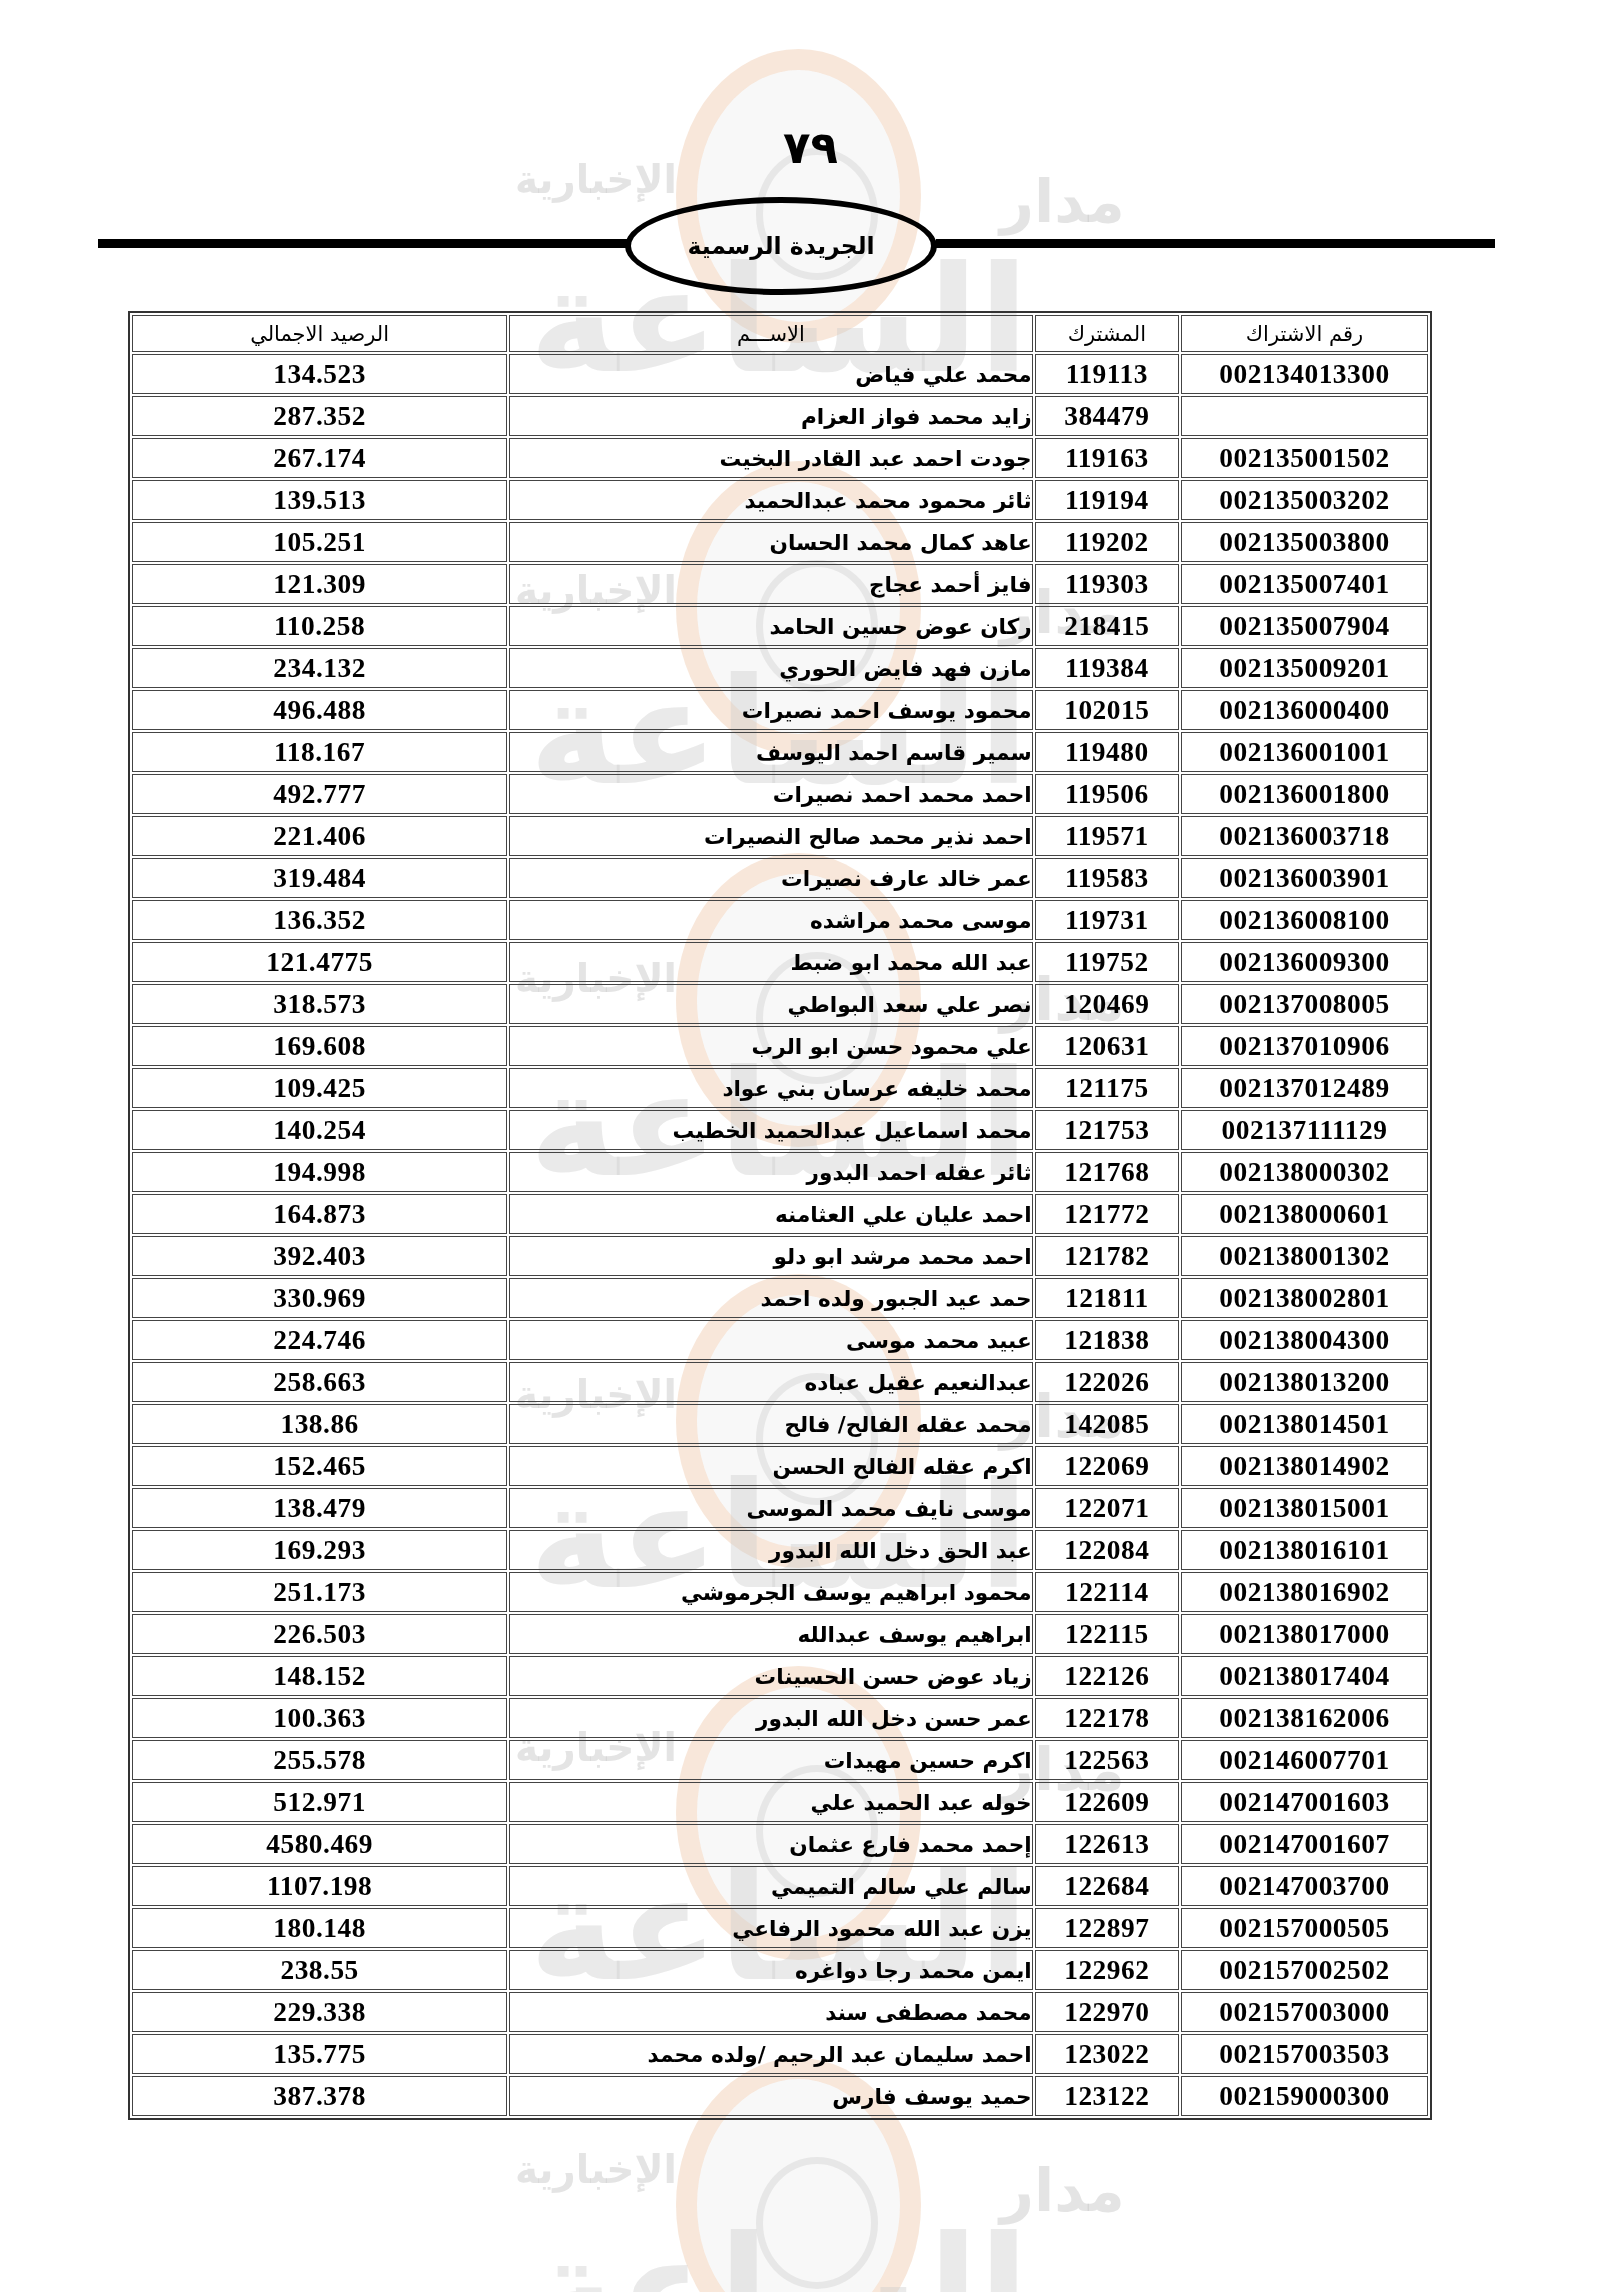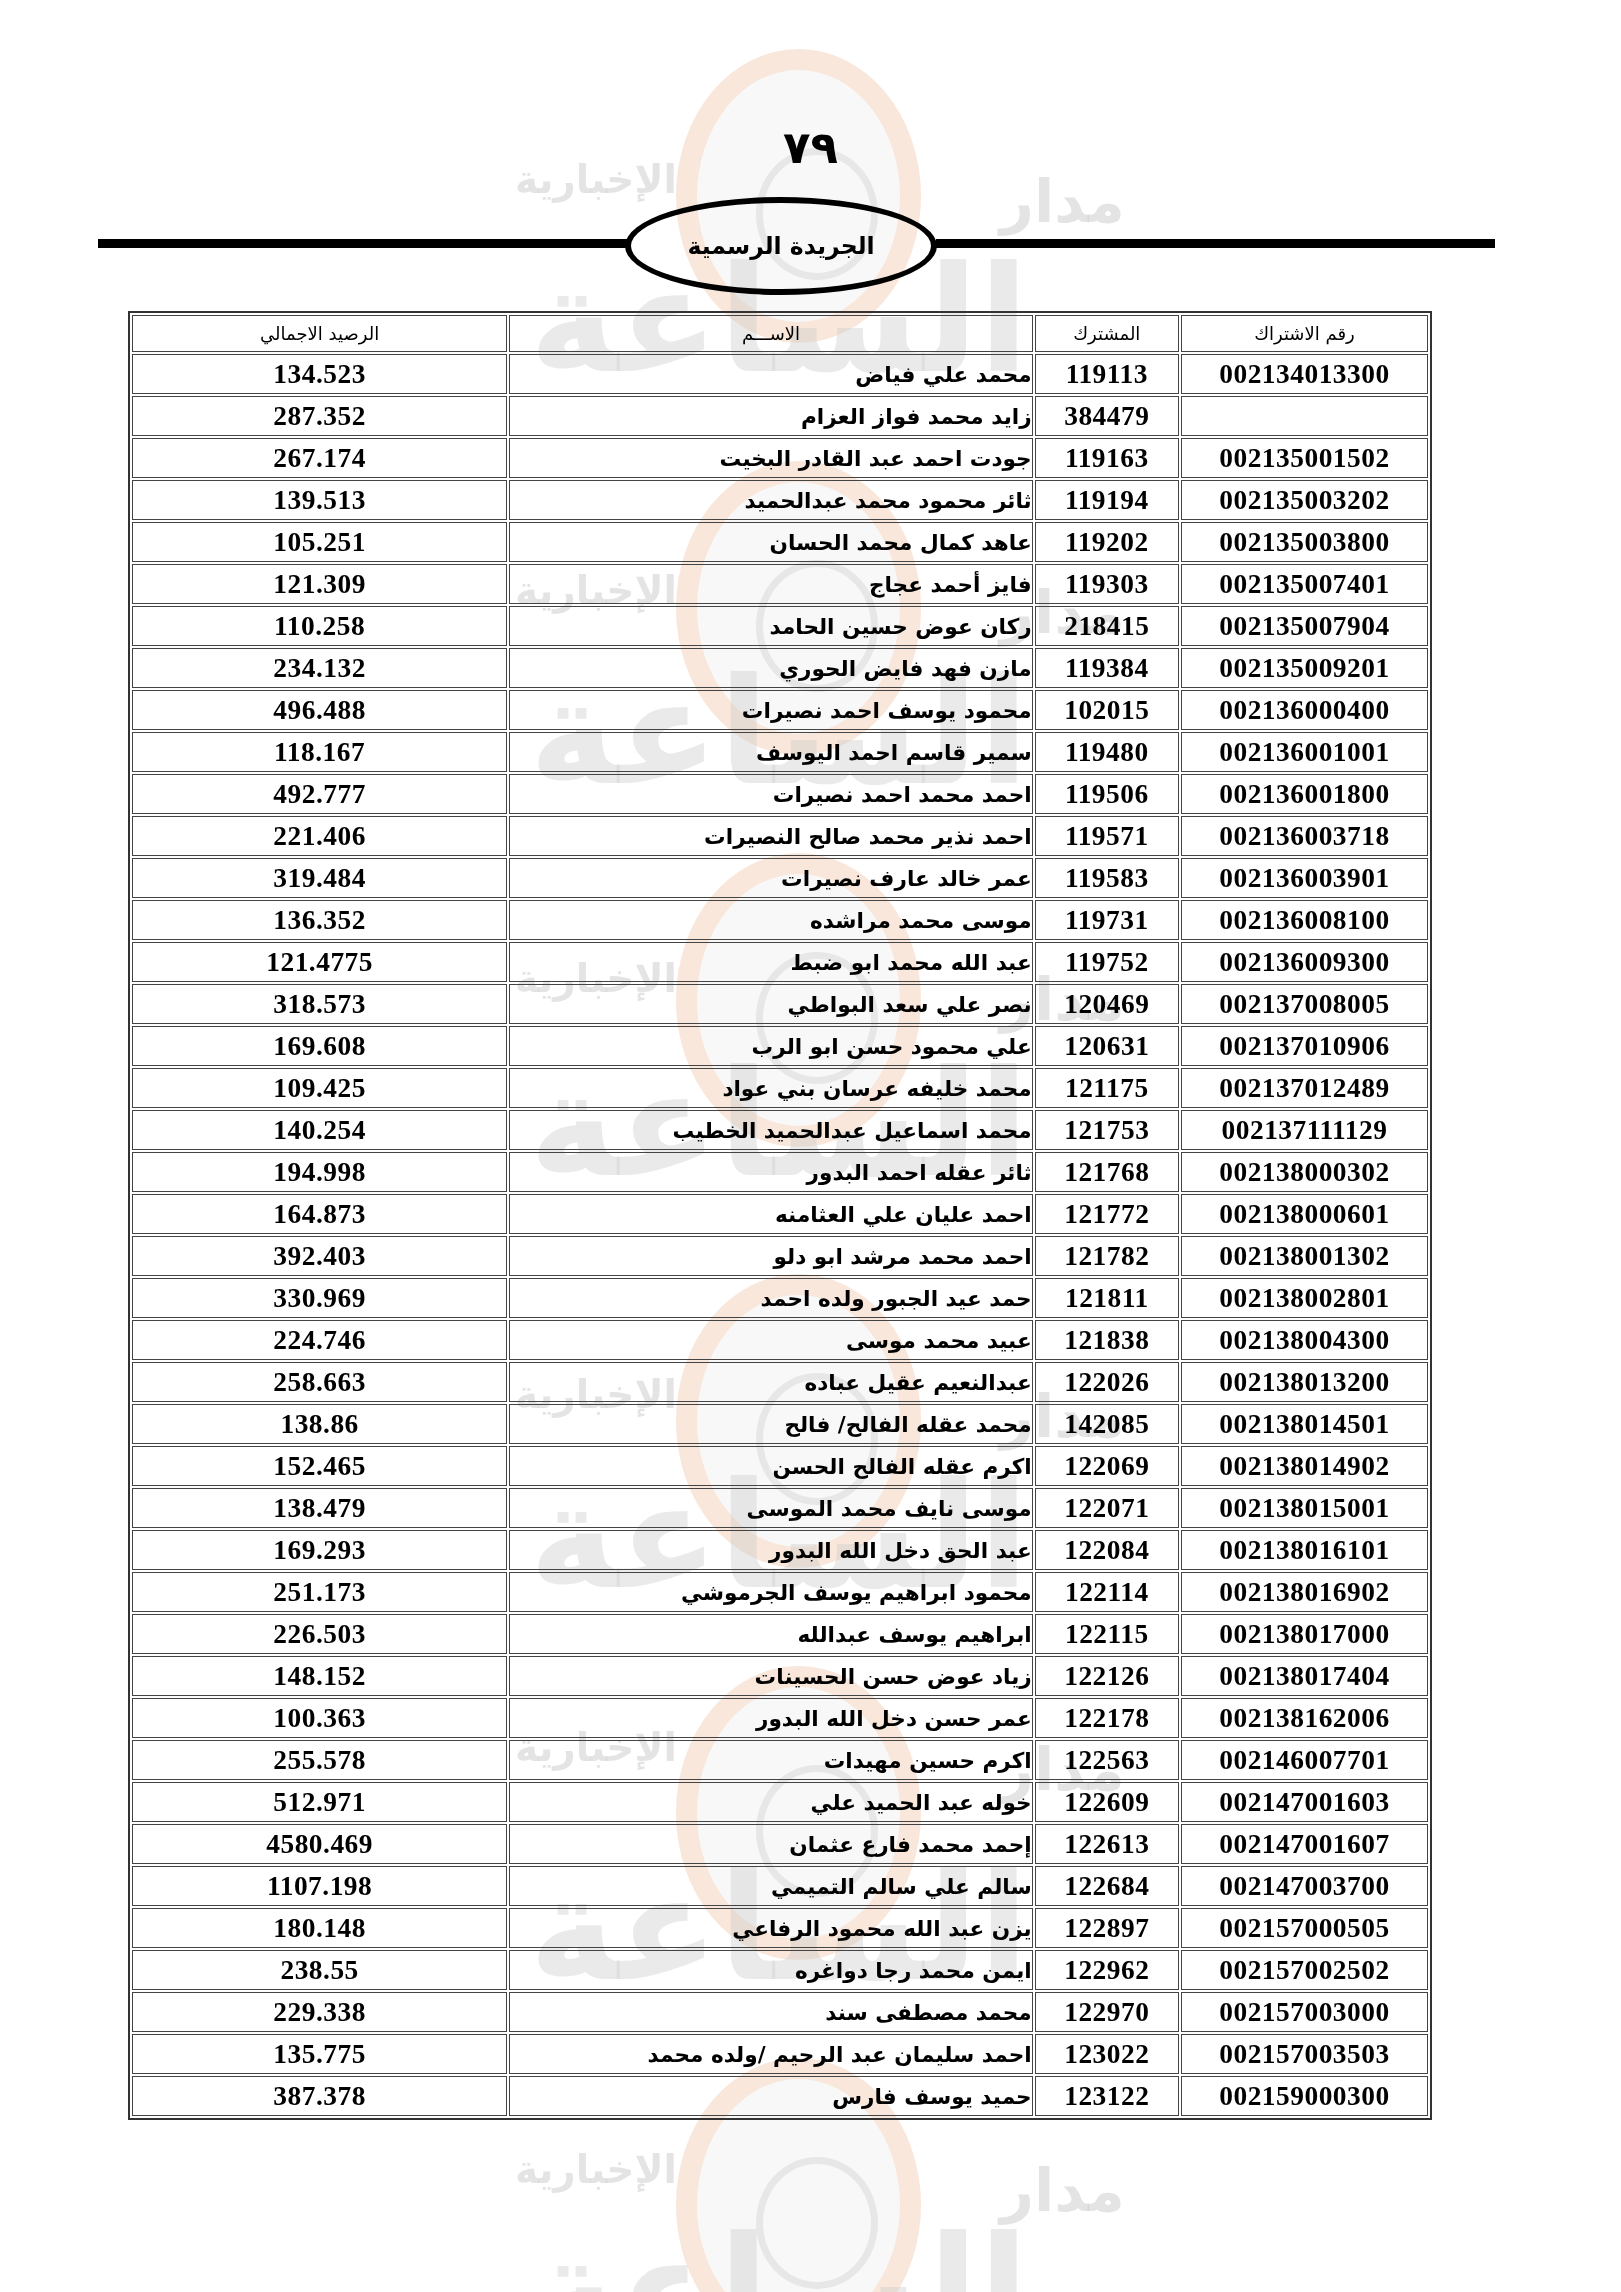--- a/index.html
+++ b/index.html
@@ -28,21 +28,21 @@
             border-radius: 50%; box-sizing: border-box; background: transparent;
             display: flex; align-items: center; justify-content: center; }
     .oval span { font-family: "DejaVu Sans", sans-serif; font-weight: bold; font-size: 23.5px; direction: rtl; }
 
     
     .tbl-wrap { position: absolute; left: 128px; top: 311px; width: 1304px; }
     table { width: 1304px; border-collapse: separate; border-spacing: 2px; border: 2.9px double #333;
             direction: rtl; table-layout: fixed; }
     th, td { border: 1px solid #444; text-align: center; padding: 0; height: 38px; overflow: hidden;
              white-space: nowrap; }
-    th { font-family: "DejaVu Sans", sans-serif; font-weight: normal; font-size: 18px; height: 35px; }
+    th { font-family: "DejaVu Sans", sans-serif; font-weight: normal; font-size: 21px; height: 35px; }
     td.num { font-family: "Liberation Serif", serif; font-weight: bold; font-size: 27.4px; letter-spacing: 0.5px; }
     td.name { font-family: "DejaVu Sans", sans-serif; font-weight: bold; font-size: 21.6px; direction: rtl; text-align: right; }
     col.c-sub { width: 245px; }
     col.c-mem { width: 143px; }
     col.c-name { width: 519px; }
     col.c-bal { width: 372px; }
   </style>
 </head>
 <body>
 

